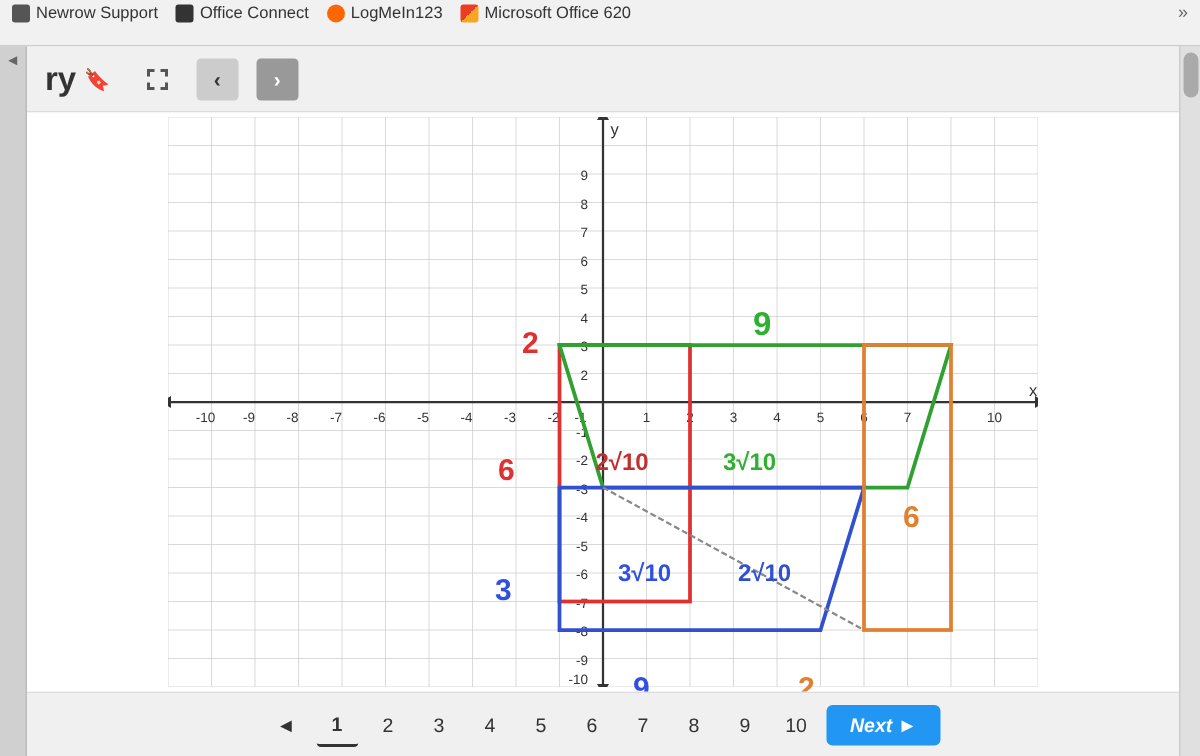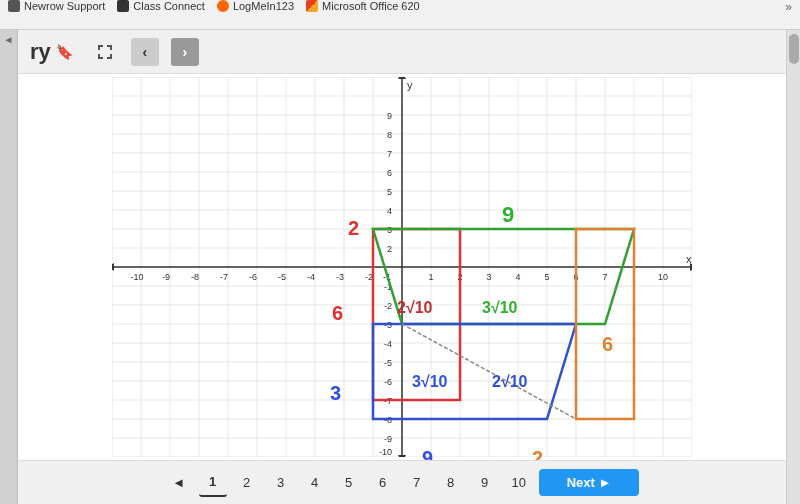--- a/index.html
+++ b/index.html
@@ -9,22 +9,22 @@
       background: #e8e8e8;
       font-family: Arial, sans-serif;
       overflow: hidden;
     }
 
     
     .browser-bar {
       height: 30px;
       background: #f1f1f1;
       display: flex;
-      align-items: flex-start;
-      padding: 0 8px;
+      align-items: flex-end;
+      padding: 15px 8px;
       gap: 12px;
       border-bottom: 1px solid #ccc;
       font-size: 11px;
       color: #333;
     }
     .browser-tab {
       display: flex;
       align-items: center;
       gap: 4px;
       font-size: 11px;
@@ -171,28 +171,29 @@
       color: #333;
       border: none;
     }
     .page-btn.active {
       border-bottom: 2px solid #333;
       font-weight: bold;
     }
     .next-btn {
       background: #2196f3;
       color: white;
-      padding: 6px 28px;
+      padding: 6px 16px;
       border-radius: 4px;
       cursor: pointer;
       font-size: 13px;
       font-weight: bold;
       display: flex;
       align-items: center;
       gap: 4px;
+      font-style: italic;
     }
 
     
     .scrollbar {
       width: 14px;
       background: #e0e0e0;
       border-left: 1px solid #ccc;
       display: flex;
       flex-direction: column;
       align-items: center;
@@ -208,21 +209,21 @@
 </head>
 <body>
 
 <div class="browser-bar">
   <div class="browser-tab">
     <div class="tab-icon newrow"></div>
     <span>Newrow Support</span>
   </div>
   <div class="browser-tab">
     <div class="tab-icon classconnect"></div>
-    <span>Class Connect</span>
+    <span>Office Connect</span>
   </div>
   <div class="browser-tab">
     <div class="tab-icon logmein"></div>
     <span>LogMeIn123</span>
   </div>
   <div class="browser-tab">
     <div class="tab-icon msoffice"></div>
     <span>Microsoft Office 620</span>
   </div>
   <span style="margin-left:auto; color:#666; font-size:12px;">»</span>

